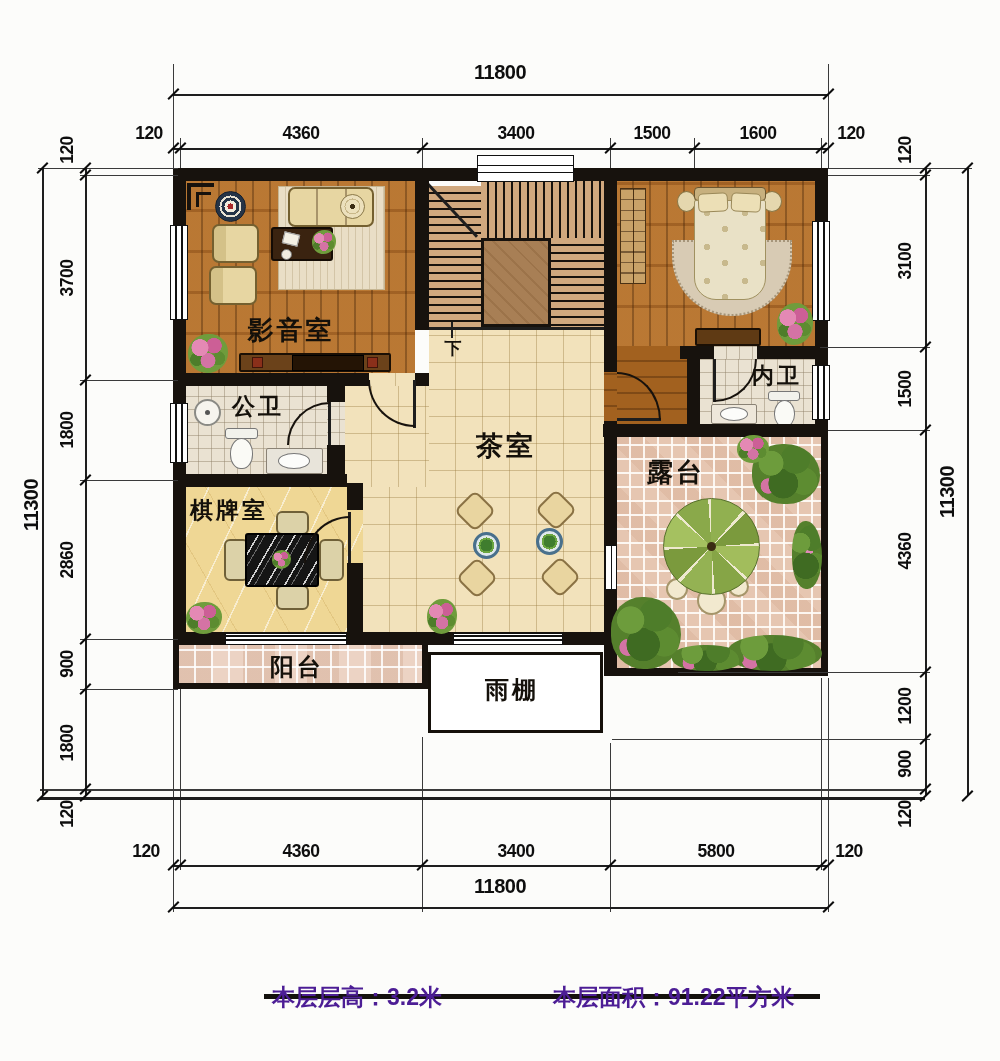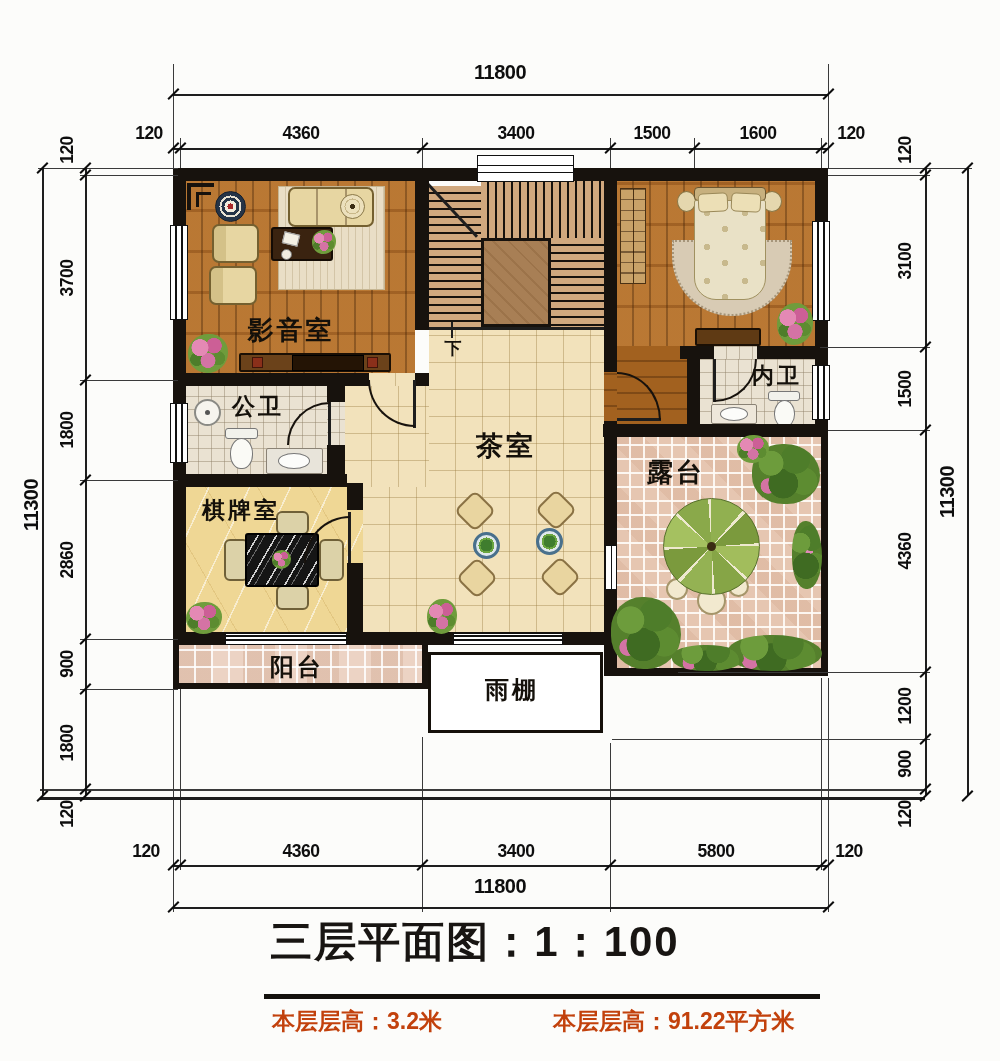--- a/index.html
+++ b/index.html
@@ -35,21 +35,21 @@
     background:radial-gradient(circle at 30% 35%,#e489b4 0 22%,rgba(0,0,0,0) 23%),
       radial-gradient(circle at 65% 30%,#cc5f96 0 20%,rgba(0,0,0,0) 21%),
       radial-gradient(circle at 50% 68%,#d473a4 0 22%,rgba(0,0,0,0) 23%),
       radial-gradient(circle at 75% 62%,#5d8c31 0 18%,rgba(0,0,0,0) 19%),
       radial-gradient(circle at 22% 65%,#4e7d2a 0 16%,rgba(0,0,0,0) 17%),#6f9c3c}
   .dim{position:absolute;transform:translate(-50%,-50%);font-size:17.5px;font-weight:bold;color:#0e0e0e;white-space:nowrap;letter-spacing:-.5px}
   .dimv{position:absolute;transform:translate(-50%,-50%) rotate(-90deg);font-size:17.5px;font-weight:bold;color:#0e0e0e;white-space:nowrap;letter-spacing:-.5px}
   .rlbl{position:absolute;transform:translate(-50%,-50%);font-weight:bold;color:#14100a;white-space:nowrap;letter-spacing:3px;font-size:24px;font-family:"Liberation Sans","DejaVu Sans",sans-serif}
   .tick{position:absolute;width:15px;height:2.2px;background:#0d0d0d;transform:rotate(-45deg)}
   .title{position:absolute;left:230px;top:914px;width:490px;text-align:center;font-size:42px;font-weight:bold;color:#181512;letter-spacing:2px;white-space:nowrap}
-  .foot{position:absolute;top:1006px;font-size:23px;font-weight:bold;color:#c2410c;white-space:nowrap}
+  .foot{position:absolute;top:982px;font-size:23px;font-weight:bold;color:#4c1d95;white-space:nowrap}
   .circle{border-radius:50%}
 </style>
 </head>
 <body>
 
 <div id="plan">
 
   <div class="flr wood" style="left:186px;top:181px;width:229px;height:192px"></div>
   <div class="flr wood" style="left:617px;top:181px;width:198px;height:165px"></div>
   <div class="flr wood2" style="left:617px;top:346px;width:70px;height:78px"></div>
@@ -193,21 +193,21 @@
   <div class="flower" style="left:427px;top:599px;width:30px;height:35px"></div>
   <div class="plant" style="left:752px;top:444px;width:68px;height:60px"></div>
   <div class="flower" style="left:737px;top:435px;width:32px;height:28px"></div>
   <div class="plant" style="left:792px;top:521px;width:30px;height:68px"></div>
   <div class="plant" style="left:728px;top:635px;width:94px;height:36px"></div>
   <div class="plant" style="left:672px;top:645px;width:72px;height:26px"></div>
   <div class="plant" style="left:611px;top:597px;width:70px;height:72px"></div>
 
   <div class="rlbl" style="left:291px;top:330px;font-size:26px">影音室</div>
   <div class="rlbl" style="left:258px;top:406px;font-size:23px">公卫</div>
-  <div class="rlbl" style="left:241px;top:510px;font-size:23px">棋牌室</div>
+  <div class="rlbl" style="left:229px;top:510px;font-size:23px">棋牌室</div>
   <div class="rlbl" style="left:506px;top:446px;font-size:27px">茶室</div>
   <div class="rlbl" style="left:777px;top:376px;font-size:22px">内卫</div>
   <div class="rlbl" style="left:676px;top:472px;font-size:26px">露台</div>
   <div class="rlbl" style="left:297px;top:667px;font-size:24px">阳台</div>
   <div class="rlbl" style="left:512px;top:690px;font-size:24px">雨棚</div>
   <div class="rlbl" style="left:453px;top:348px;font-size:17px;letter-spacing:0">下</div>
 
   <div class="ln thin" style="left:173px;top:64px;width:1px;height:104px"></div>
   <div class="ln thin" style="left:180px;top:138px;width:1px;height:30px"></div>
   <div class="ln thin" style="left:422px;top:138px;width:1px;height:30px"></div>
@@ -274,24 +274,23 @@
 
   <div class="dimv" style="left:947px;top:492px;font-size:20px">11300</div>
   <div class="dimv" style="left:905px;top:150px">120</div>
   <div class="dimv" style="left:905px;top:261px">3100</div>
   <div class="dimv" style="left:905px;top:389px">1500</div>
   <div class="dimv" style="left:905px;top:551px">4360</div>
   <div class="dimv" style="left:905px;top:706px">1200</div>
   <div class="dimv" style="left:905px;top:764px">900</div>
   <div class="dimv" style="left:905px;top:814px">120</div>
 
-  <div class="title">三层平面图：1：100</div>
   <div class="ln" style="left:264px;top:994px;width:556px;height:4.5px;background:#14110d"></div>
   <div class="foot" style="left:272px">本层层高：3.2米</div>
-  <div class="foot" style="left:553px">本层层高：91.22平方米</div>
+  <div class="foot" style="left:553px">本层面积：91.22平方米</div>
 
 <div class="tick" style="left: 165.5px; top: 93px;"></div>
     <div class="tick" style="left: 820.5px; top: 93px;"></div>
     <div class="tick" style="left: 165.5px; top: 147px;"></div>
     <div class="tick" style="left: 172.5px; top: 147px;"></div>
     <div class="tick" style="left: 414.5px; top: 147px;"></div>
     <div class="tick" style="left: 602.5px; top: 147px;"></div>
     <div class="tick" style="left: 686.5px; top: 147px;"></div>
     <div class="tick" style="left: 813.5px; top: 147px;"></div>
     <div class="tick" style="left: 820.5px; top: 147px;"></div>

